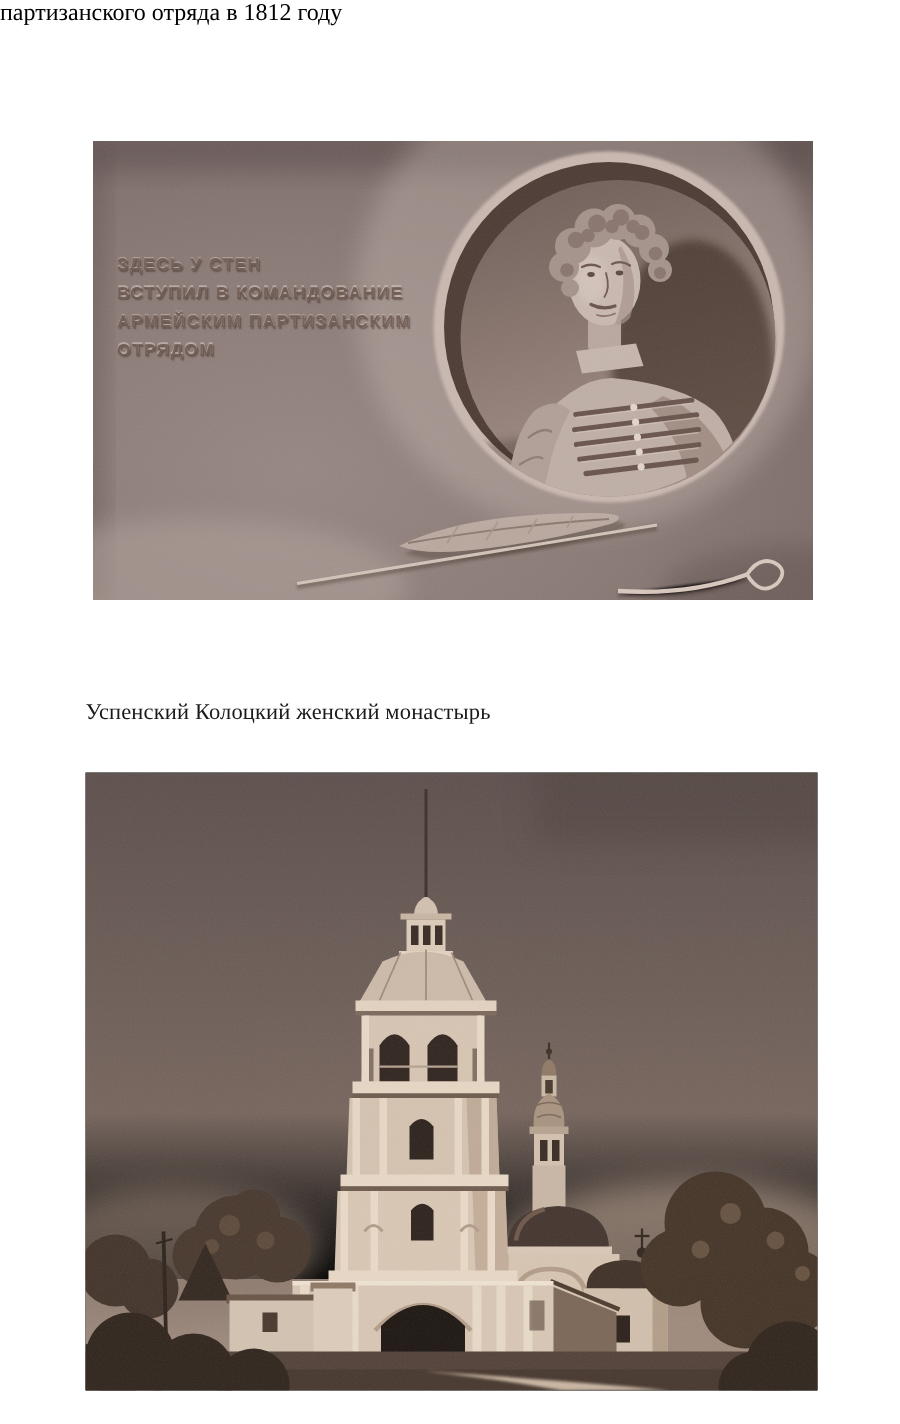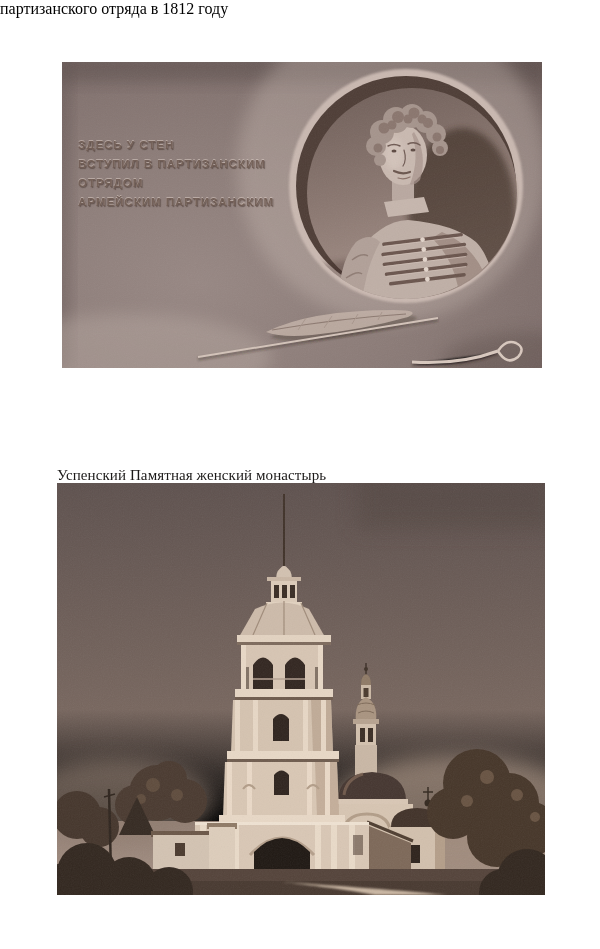--- a/index.html
+++ b/index.html
@@ -1,20 +1,20 @@
 <!DOCTYPE html>
 <html><head>
 <meta charset="utf-8">
 <style>
   html,body { margin:0; padding:0; background:#ffffff; }
   body { width:600px; height:949px; font-family:"Liberation Serif", serif; }
   .page { position:relative; width:600px; height:949px; background:#ffffff; overflow:hidden; }
 
   figure { margin:0; }
-  .photo { position:absolute; overflow:hidden; background:#000000; }
+  .photo { position:absolute; overflow:hidden; background:#000000;margin-top:32px; }
   #plaque-photo   { left:62px; top:62px;  width:480px; height:306px; }
   #monastery-photo{ left:57px; top:483px; width:488px; height:412px; }
   .photo svg { display:block; }
 
   .caption { position:absolute; left:57px; width:492px; color:#1c1a19;
              font-size:15px; line-height:19px; letter-spacing:0.1px; }
   #plaque-caption    { top:371px; }
   #monastery-caption { top:451px; }
 
   .inscription { position:absolute; left:16px; top:74px;
@@ -169,32 +169,32 @@
         <path d="M350,302 Q398,305 436,291" stroke="rgba(50,38,32,0.35)" stroke-width="4.5" filter="url(#soft1)"></path>
         <path d="M350,300 Q398,303 436,289" stroke="#d8c8be" stroke-width="3" fill="none"></path>
         <path d="M436,289 q8,-12 18,-8 q10,5 2,14 q-11,9 -20,-6" fill="none" stroke="#d8c8be" stroke-width="2.5"></path>
       </g>
 
       <rect width="480" height="306" filter="url(#grainA)" opacity="0.07"></rect>
     </svg>
 
     <div class="inscription">
       <div>ЗДЕСЬ У СТЕН</div>
-      <div>ВСТУПИЛ В ПАРТИЗАНСКИМ</div>
+      <div>ВСТУПИЛ В КОМАНДОВАНИЕ</div>
+      <div>АРМЕЙСКИМ ПАРТИЗАНСКИМ</div>
       <div>ОТРЯДОМ</div>
-      <div>АРМЕЙСКИМ ПАРТИЗАНСКИМ</div>
     </div>
   </figure>
 
   <p class="caption" id="plaque-caption">
     </p>
     <div>партизанского отряда в 1812 году</div>
   <p></p>
 
-  <p class="caption" id="monastery-caption">Успенский Памятная женский монастырь</p>
+  <p class="caption" id="monastery-caption">Успенский Колоцкий женский монастырь</p>
 
   <figure class="photo" id="monastery-photo" aria-label="Успенский Колоцкий монастырь: многоярусная надвратная колокольня и церковь">
     <svg viewBox="0 0 488 412" width="488" height="412">
       <defs>
         <linearGradient id="skyG" x1="0" y1="0" x2="0" y2="1">
           <stop offset="0%" stop-color="#5e514e"></stop>
           <stop offset="55%" stop-color="#77665e"></stop>
           <stop offset="82%" stop-color="#92randomize7f74"></stop>
           <stop offset="82%" stop-color="#927f74"></stop>
           <stop offset="100%" stop-color="#a79285"></stop>

